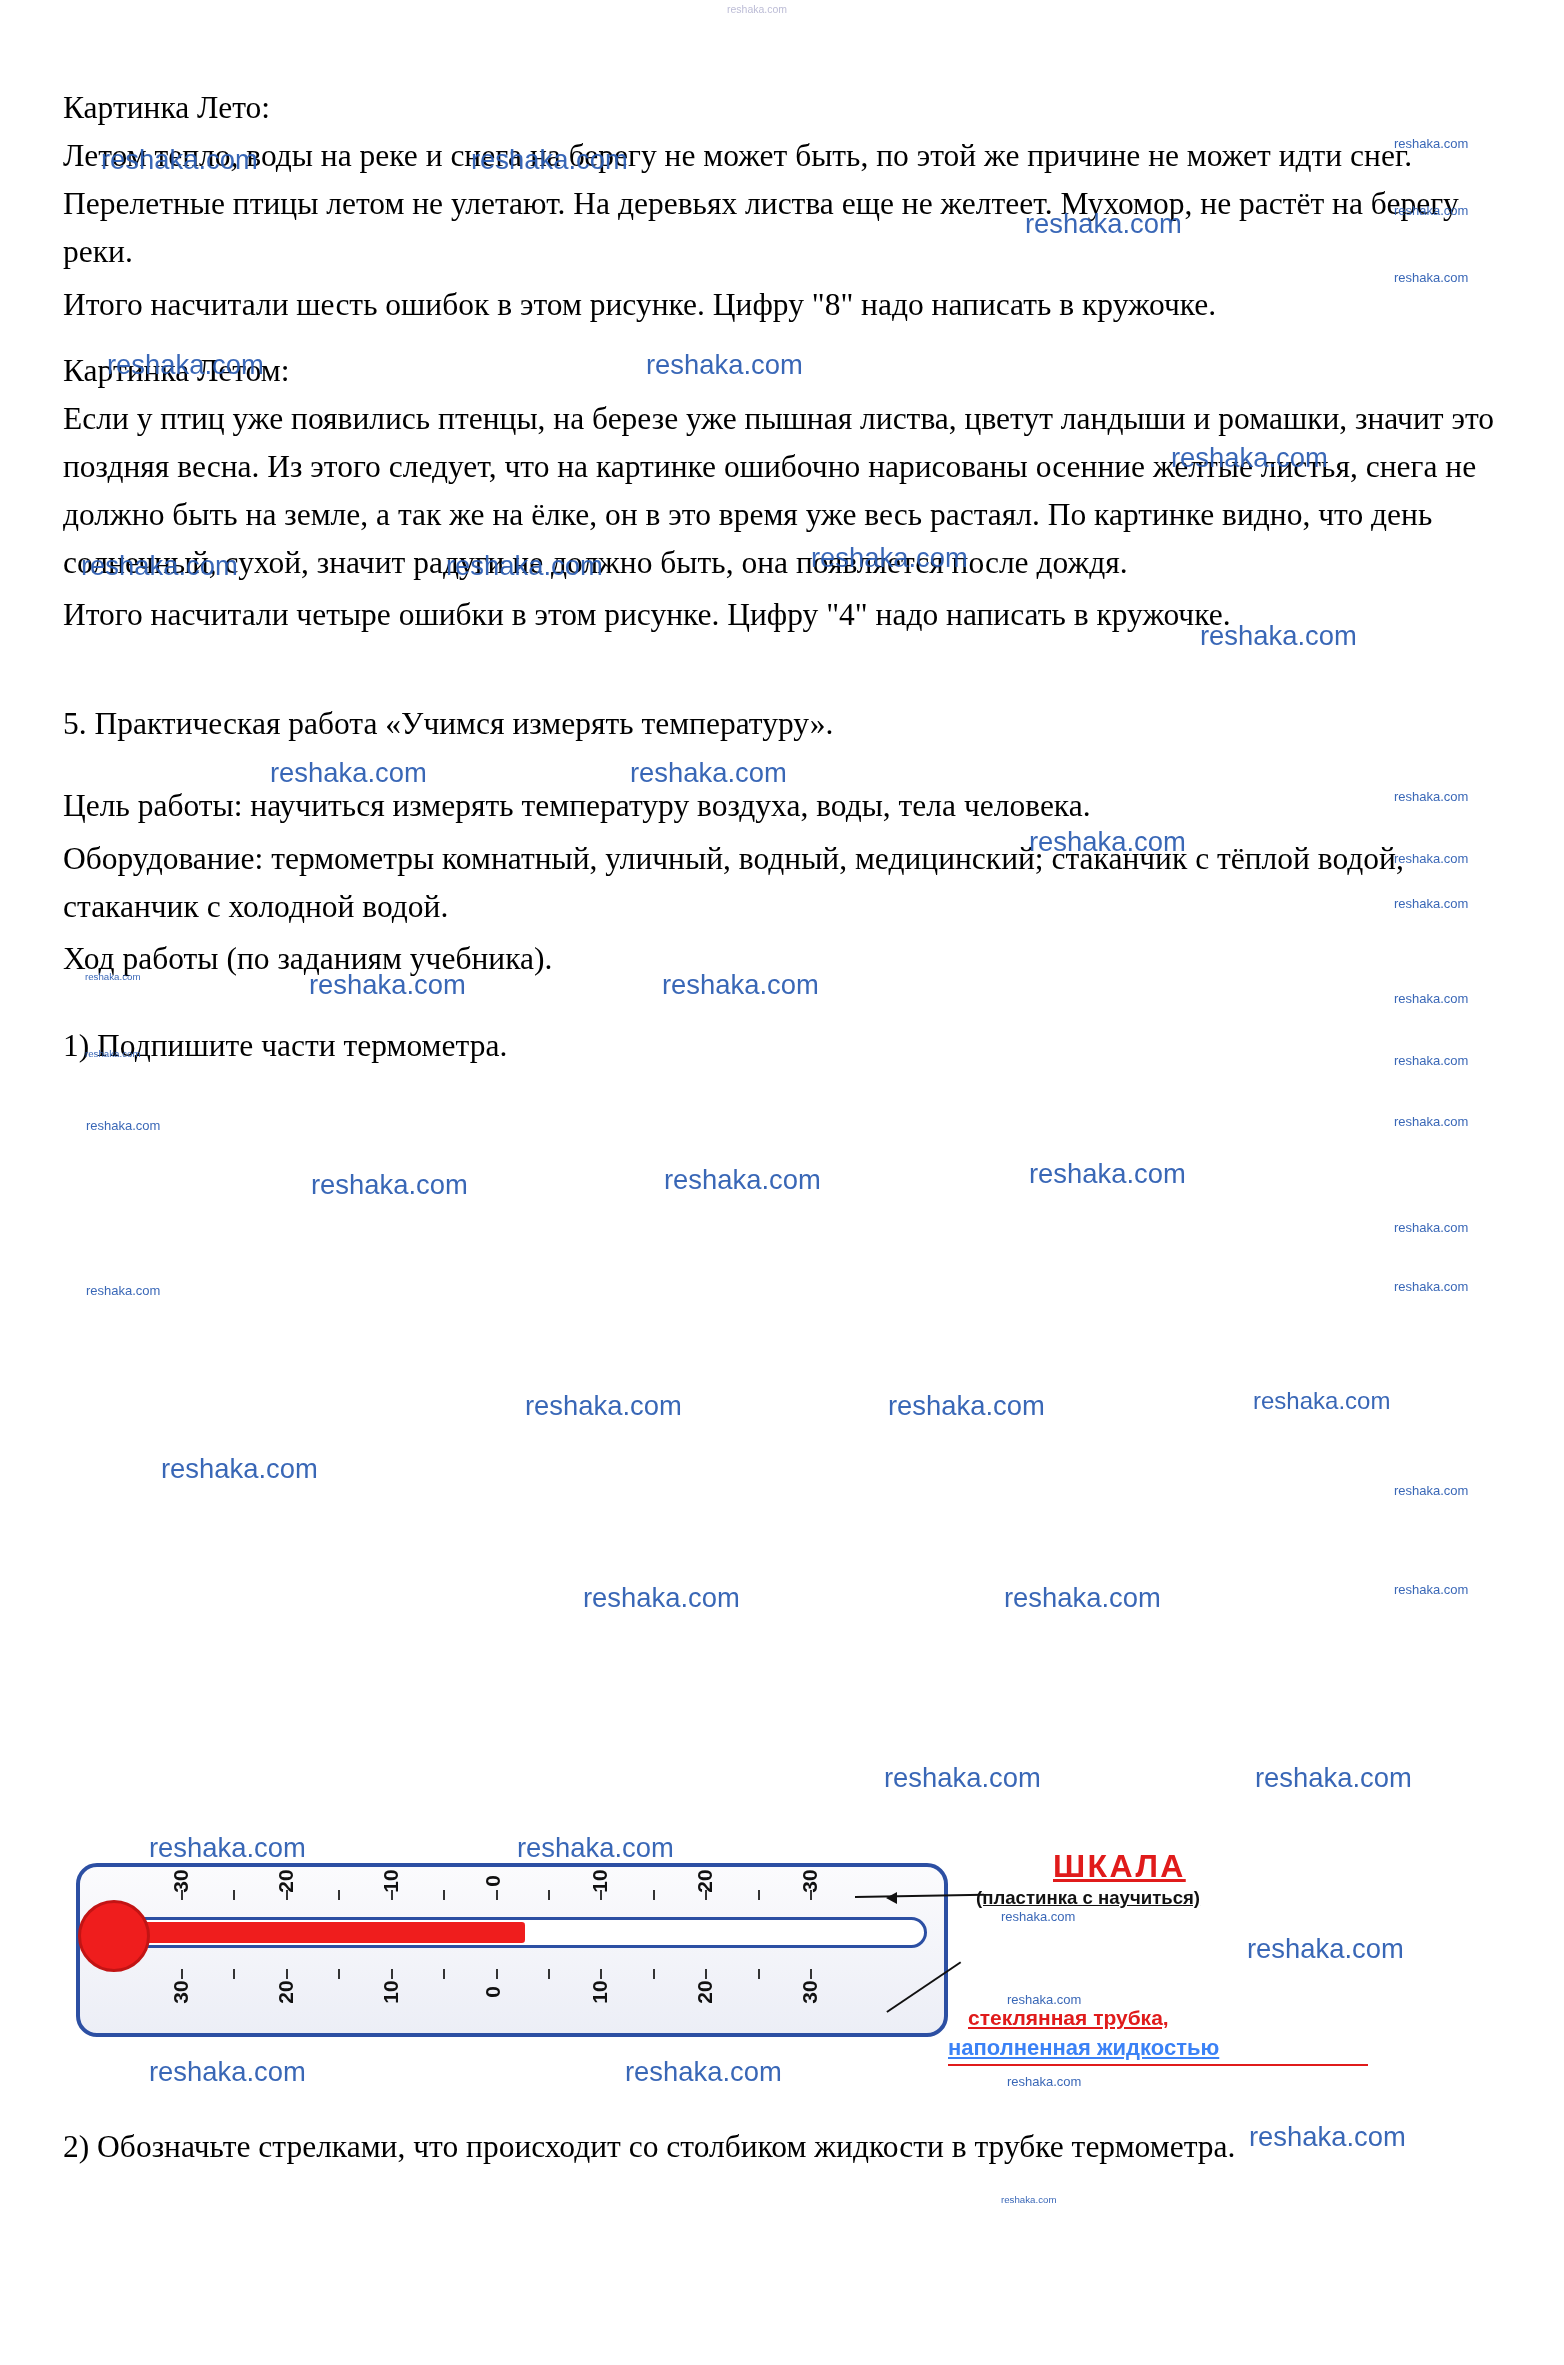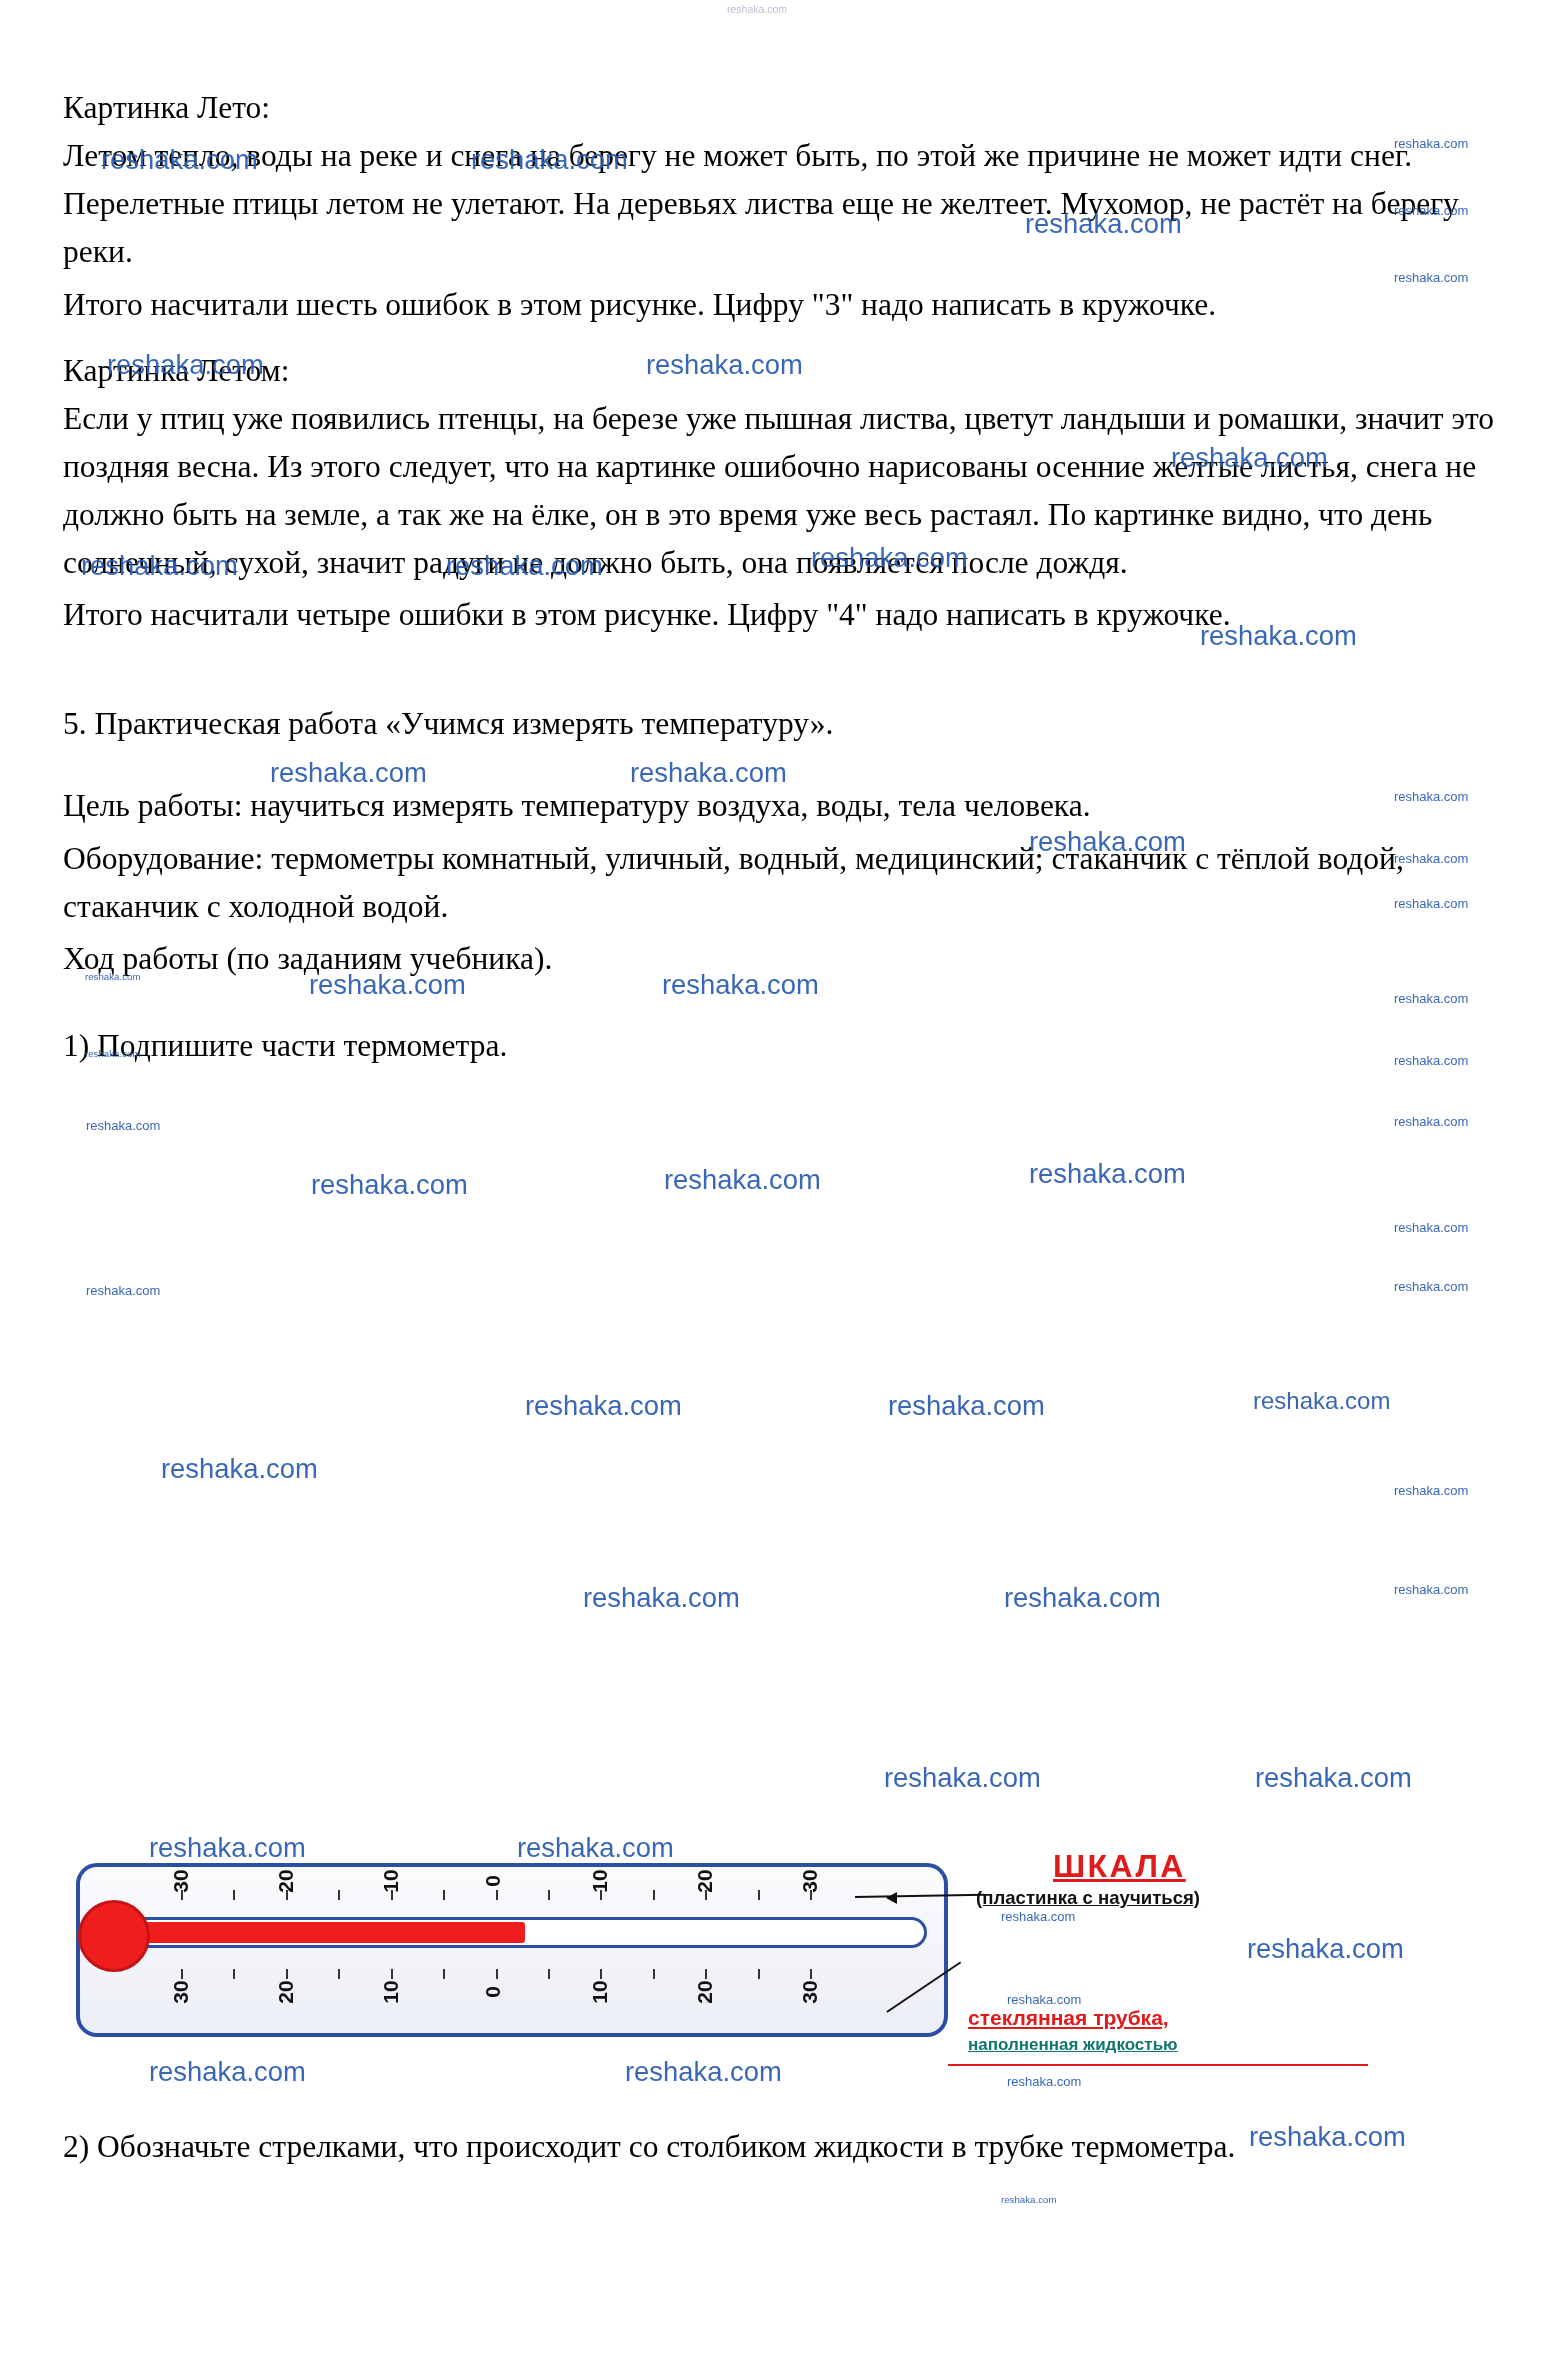--- a/index.html
+++ b/index.html
@@ -156,24 +156,24 @@
     font-size: 18.6px;
     color: #111;
   }
   .lbl-tube1 {
     left: 920px;
     top: 158px;
     font-size: 21px;
     color: #e01b1b;
   }
   .lbl-tube2 {
-    left: 920px;
+    left: 900px;
     top: 187px;
-    font-size: 17px;
-    color: #0f766e;
+    font-size: 22px;
+    color: #3b82f6;
   }
   .rule {
     position: absolute;
     background: #111;
     height: 2.4px;
     transform-origin: left center;
   }
   .arrowhead {
     position: absolute;
     width: 0; height: 0;
@@ -192,21 +192,21 @@
 </style>
 </head>
 <body>
 
 <div class="page">
 
   <div class="content">
 
     <div class="heading">Картинка Лето:</div>
     <div class="para">Летом тепло, воды на реке и снега на берегу не может быть, по этой же причине не может идти снег. Перелетные птицы летом не улетают. На деревьях листва еще не желтеет. Мухомор, не растёт на берегу реки.</div>
-    <div class="para">Итого насчитали шесть ошибок в этом рисунке. Цифру "3" надо написать в кружочке.</div>
+    <div class="para">Итого насчитали шесть ошибок в этом рисунке. Цифру "8" надо написать в кружочке.</div>
 
     <div class="spacer-sm"></div>
 
     <div class="heading">Картинка Летом:</div>
     <div class="para">Если у птиц уже появились птенцы, на березе уже пышная листва, цветут ландыши и ромашки, значит это поздняя весна. Из этого следует, что на картинке ошибочно нарисованы осенние желтые листья, снега не должно быть на земле, а так же на ёлке, он в это время уже весь растаял. По картинке видно, что день солнечный, сухой, значит радуги не должно быть, она появляется после дождя.</div>
     <div class="para">Итого насчитали четыре ошибки в этом рисунке. Цифру "4" надо написать в кружочке.</div>
 
     <div class="spacer-lg"></div>
 
     <div class="para tight">5. Практическая работа «Учимся измерять температуру».</div>

